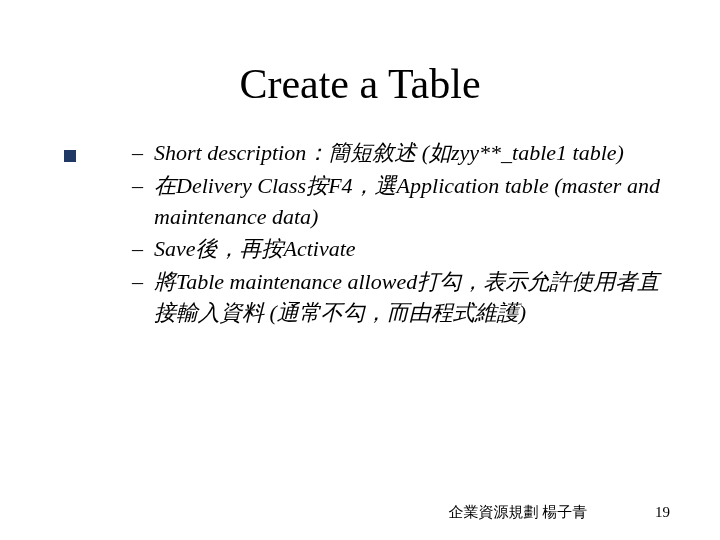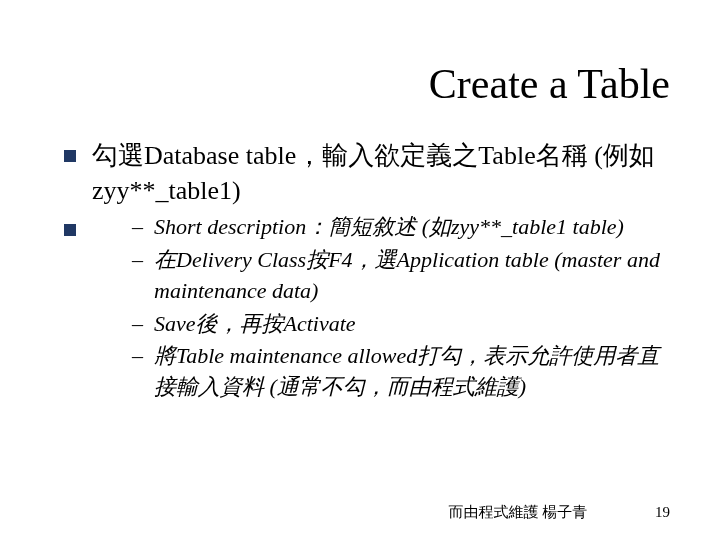--- a/index.html
+++ b/index.html
@@ -14,21 +14,21 @@
     overflow: hidden;
   }
   .slide {
     width: 720px;
     height: 540px;
     position: relative;
     box-sizing: border-box;
     padding: 40px 50px 0 50px;
   }
   .title {
-    text-align: right;
+    text-align: center;
     font-size: 42px;
     font-weight: 400;
     margin: 20px 0 30px 0;
   }
   ul.main {
     list-style: none;
     padding: 0;
     margin: 0 0 0 10px;
   }
   ul.main > li {
@@ -87,29 +87,28 @@
   }
 </style>
 </head>
 <body>
 
 <div class="slide">
 
   <div class="title">Create a Table</div>
 
   <ul class="main">
-    <li><span>勾選Database table，輸入欲定義之Table名稱  (例如zyy**_table1)</span></li>
     <li>
       <ul class="sub">
         <li><span>Short description：簡短敘述 (如zyy**_table1 table)</span></li>
         <li><span>在Delivery Class按F4，選Application table (master and maintenance data)</span></li>
         <li><span>Save後，再按Activate</span></li>
         <li><span>將Table maintenance allowed打勾，表示允許使用者直接輸入資料 (通常不勾，而由程式維護)</span></li>
       </ul>
     </li>
   </ul>
 
   <div class="footer">
-    <span class="credit">而由程式維護 楊子青</span>
+    <span class="credit">企業資源規劃 楊子青</span>
     <span class="pagenum">19</span>
   </div>
 
 </div>
 
 </body></html>

